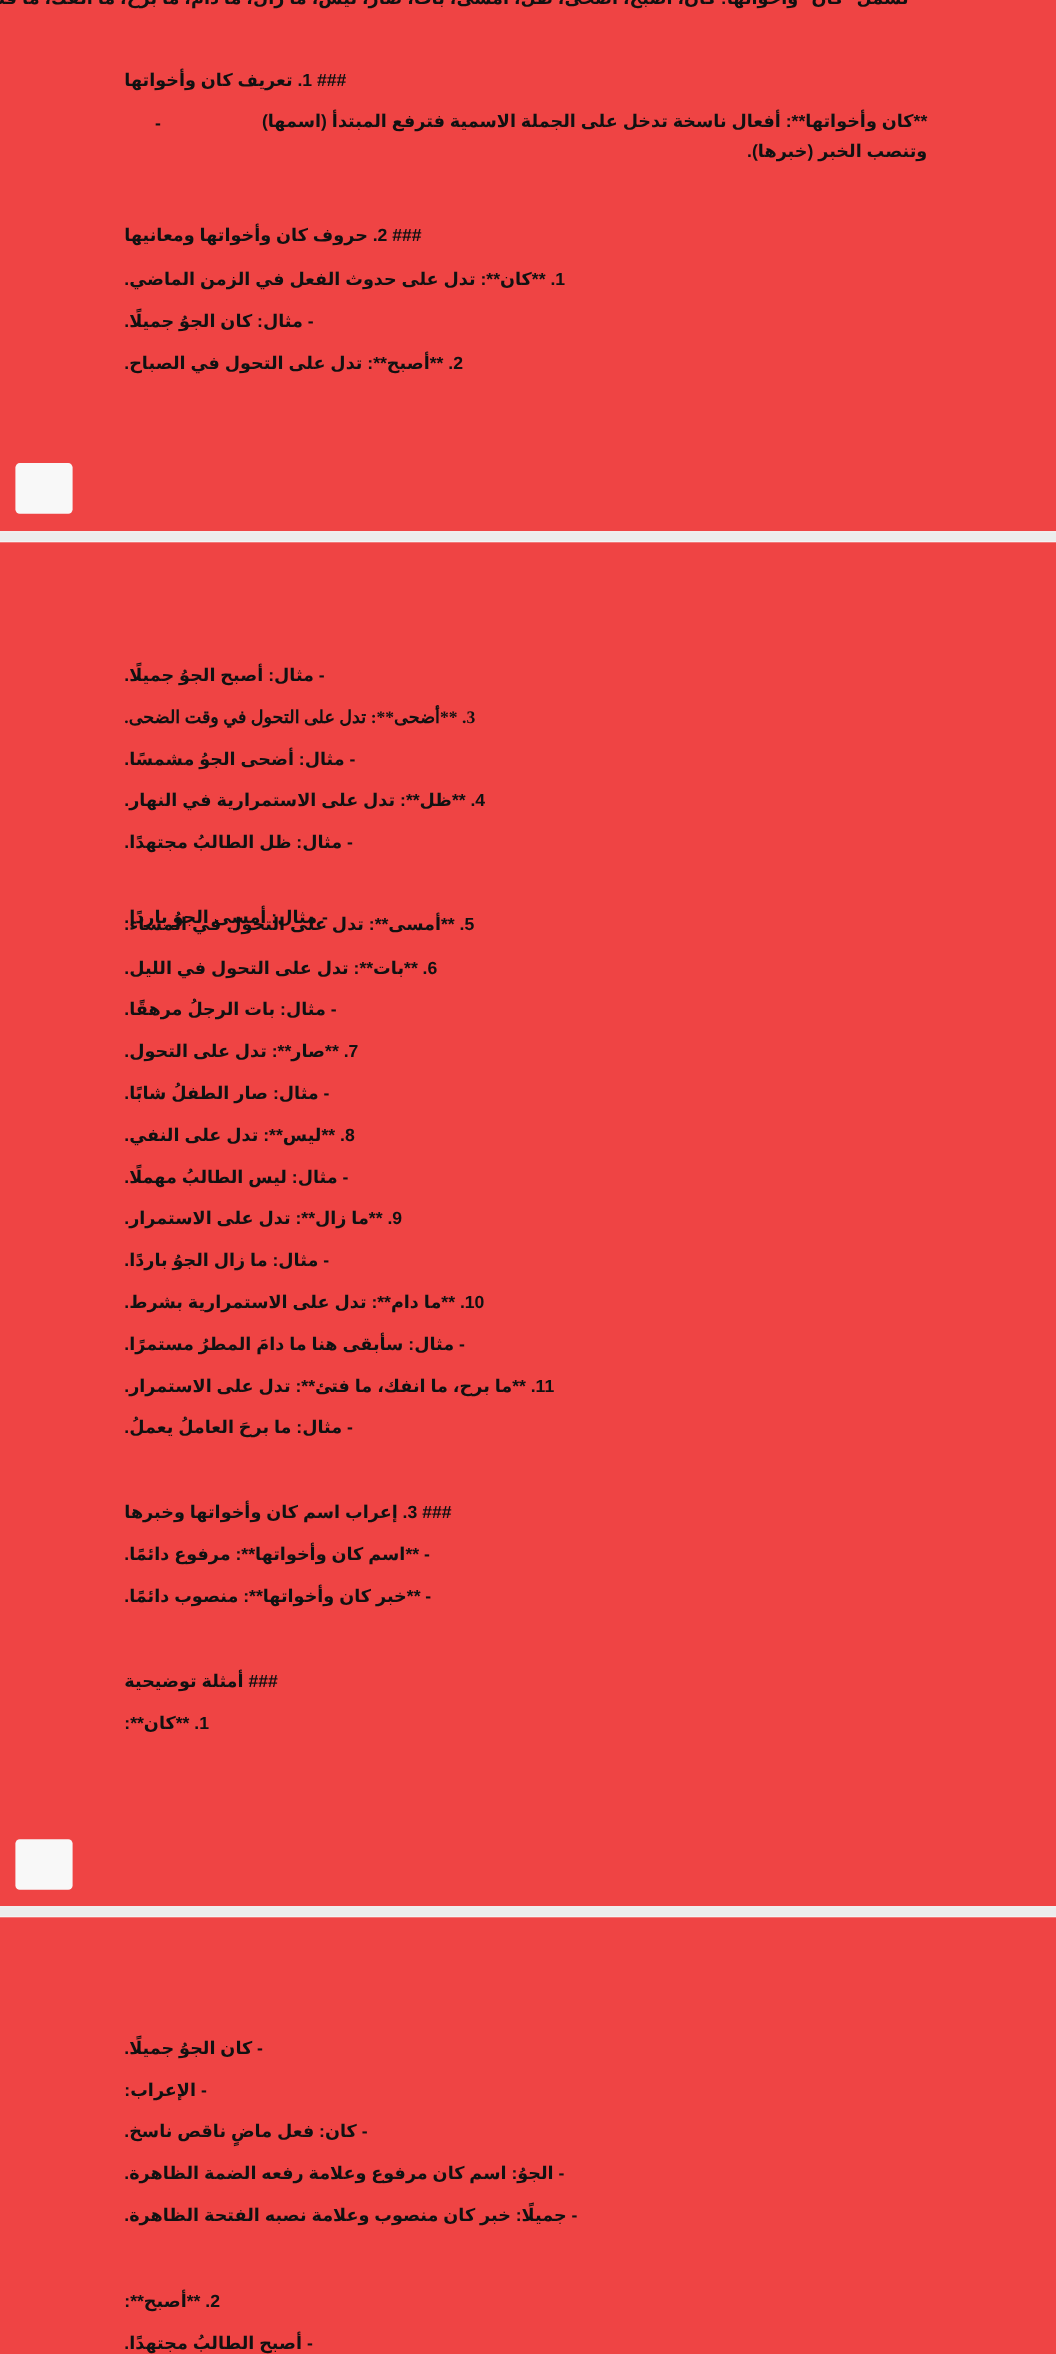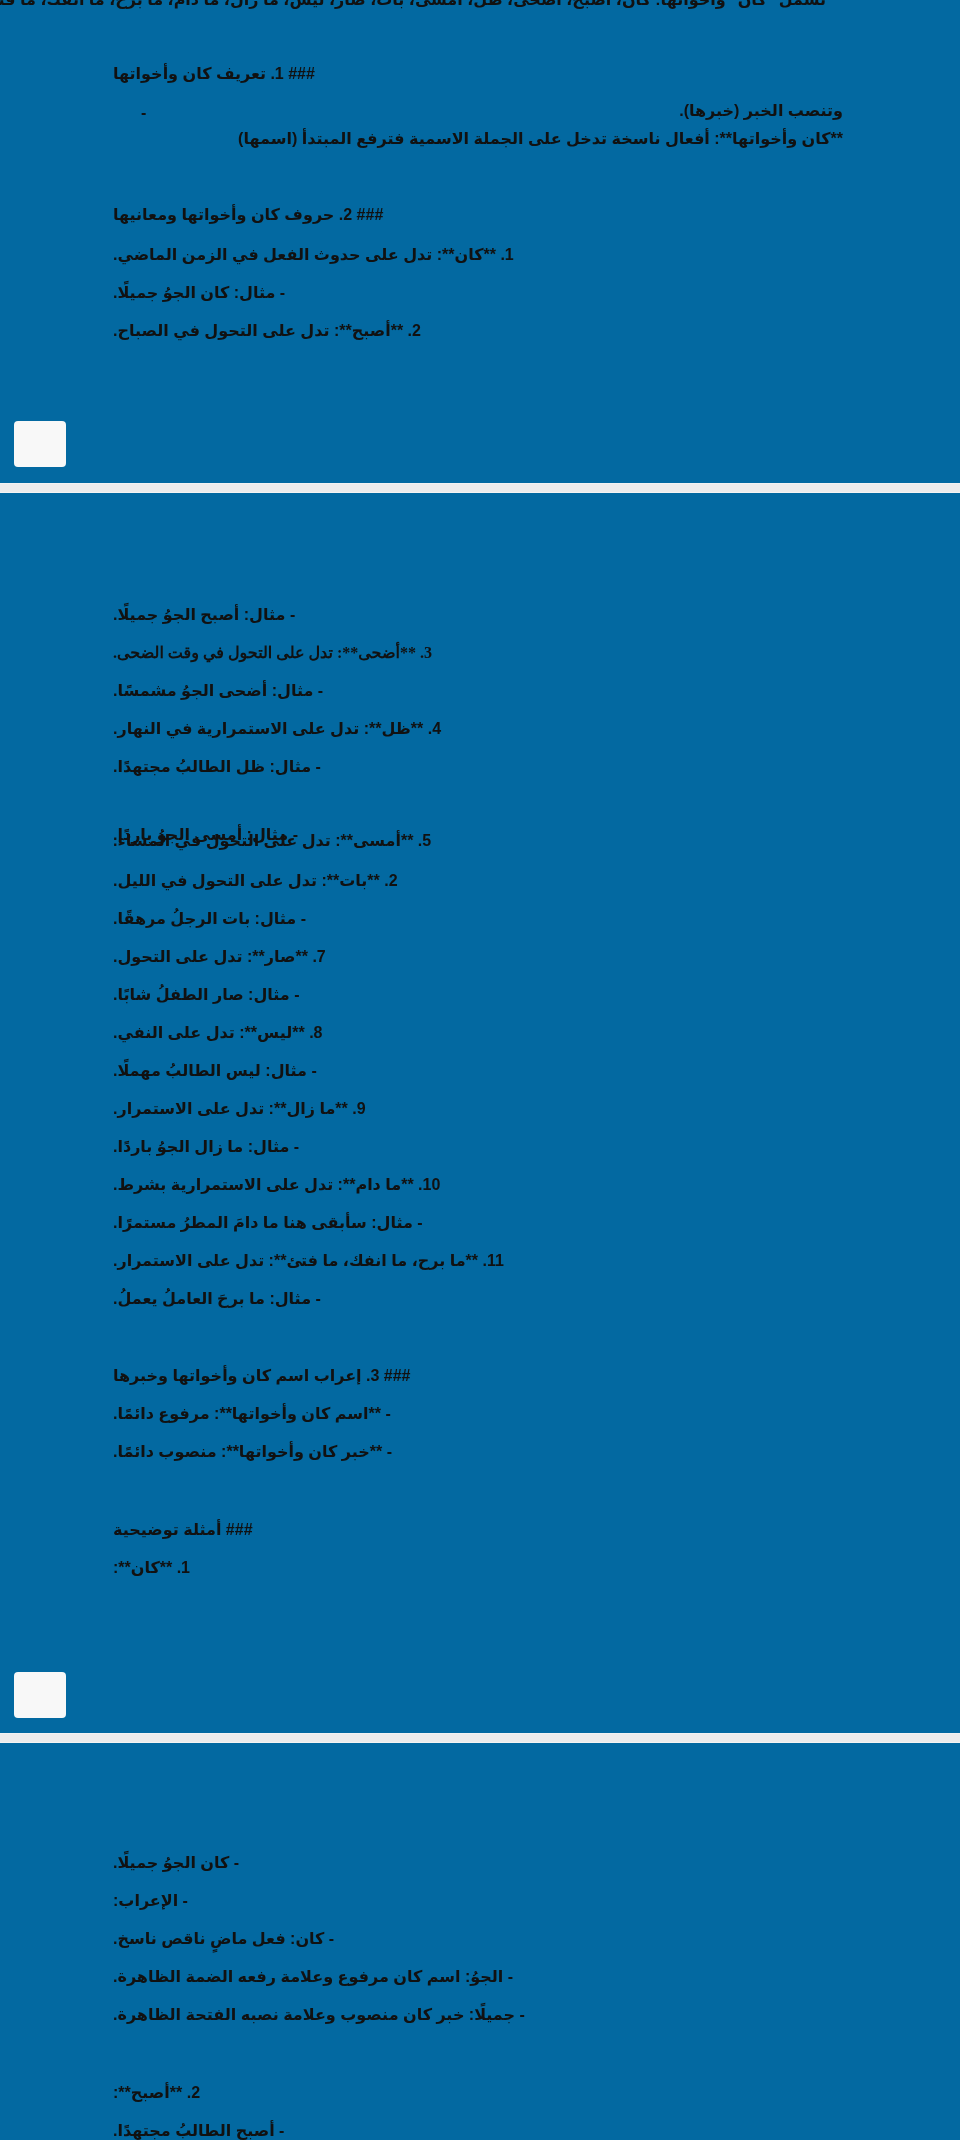--- a/index.html
+++ b/index.html
@@ -9,21 +9,21 @@
       background: #ffffff;
       position: relative;
       overflow: hidden;
       font-family: "Liberation Sans", "DejaVu Sans", sans-serif;
       color: #111111;
     }
     .page {
       position: absolute;
       left: 0;
       width: 960px;
-      background: #0369a1;
+      background: #ef4444;
     }
     .page-gap {
       position: absolute;
       left: 0;
       width: 960px;
       height: 8px;
       background: #ececec;
       border-top: 1px solid #f2f2f2;
       border-bottom: 1px solid #f4f4f4;
     }
@@ -63,22 +63,22 @@
   </style>
 </head>
 <body>
 
 <div class="page" style="top:0; height:483px;">
   <div class="line" style="right:134px; top:-11px; width:760px;">تشمل "كان" وأخواتها: كان، أصبح، أضحى، ظل، أمسى، بات، صار، ليس، ما زال، ما دام، ما برح، ما انفك، ما فتئ.</div>
 
   <div class="line" style="left:113px; top:63px; direction:ltr; text-align:left;">### 1. تعريف كان وأخواتها</div>
 
   <div class="para" style="right:117px; top:97px; width:360px;">
+    <div style="white-space:nowrap;">**كان وأخواتها**: أفعال ناسخة تدخل على الجملة الاسمية فترفع المبتدأ (اسمها)</div>
     <div style="white-space:nowrap;">وتنصب الخبر (خبرها).</div>
-    <div style="white-space:nowrap;">**كان وأخواتها**: أفعال ناسخة تدخل على الجملة الاسمية فترفع المبتدأ (اسمها)</div>
   </div>
   <div class="dash-left" style="left:141px; top:102px;">-</div>
 
   <div class="line" style="left:113px; top:204px; direction:ltr; text-align:left;">### 2. حروف كان وأخواتها ومعانيها</div>
 
   <div class="line" style="left:113px; top:244px;">1. **كان**: تدل على حدوث الفعل في الزمن الماضي.</div>
   <div class="line" style="left:113px; top:282px;">- مثال: كان الجوُ جميلًا.</div>
   <div class="line" style="left:113px; top:320px;">2. **أصبح**: تدل على التحول في الصباح.</div>
 
   <div class="page-tab" style="top:421px;"></div>
@@ -87,21 +87,21 @@
 <div class="page-gap" style="top:483px;"></div>
 
 <div class="page" style="top:493px; height:1240px;">
   <div class="line" style="left:113px; top:111px;">- مثال: أصبح الجوُ جميلًا.</div>
   <div class="line" style="left:113px; top:149px;font-family:Liberation Serif, serif;">3. **أضحى**: تدل على التحول في وقت الضحى.</div>
   <div class="line" style="left:113px; top:187px;">- مثال: أضحى الجوُ مشمسًا.</div>
   <div class="line" style="left:113px; top:225px;">4. **ظل**: تدل على الاستمرارية في النهار.</div>
   <div class="line" style="left:113px; top:263px;">- مثال: ظل الطالبُ مجتهدًا.</div>
   <div class="line" style="left:113px; top:301px;margin-top:36px;">5. **أمسى**: تدل على التحول في المساء.</div>
   <div class="line" style="left:113px; top:331px;">- مثال: أمسى الجوُ باردًا.</div>
-  <div class="line" style="left:113px; top:377px;">2. **بات**: تدل على التحول في الليل.</div>
+  <div class="line" style="left:113px; top:377px;">6. **بات**: تدل على التحول في الليل.</div>
   <div class="line" style="left:113px; top:415px;">- مثال: بات الرجلُ مرهقًا.</div>
   <div class="line" style="left:113px; top:453px;">7. **صار**: تدل على التحول.</div>
   <div class="line" style="left:113px; top:491px;">- مثال: صار الطفلُ شابًا.</div>
   <div class="line" style="left:113px; top:529px;">8. **ليس**: تدل على النفي.</div>
   <div class="line" style="left:113px; top:567px;">- مثال: ليس الطالبُ مهملًا.</div>
   <div class="line" style="left:113px; top:605px;">9. **ما زال**: تدل على الاستمرار.</div>
   <div class="line" style="left:113px; top:643px;">- مثال: ما زال الجوُ باردًا.</div>
   <div class="line" style="left:113px; top:681px;">10. **ما دام**: تدل على الاستمرارية بشرط.</div>
   <div class="line" style="left:113px; top:719px;">- مثال: سأبقى هنا ما دامَ المطرُ مستمرًا.</div>
   <div class="line" style="left:113px; top:757px;">11. **ما برح، ما انفك، ما فتئ**: تدل على الاستمرار.</div>

